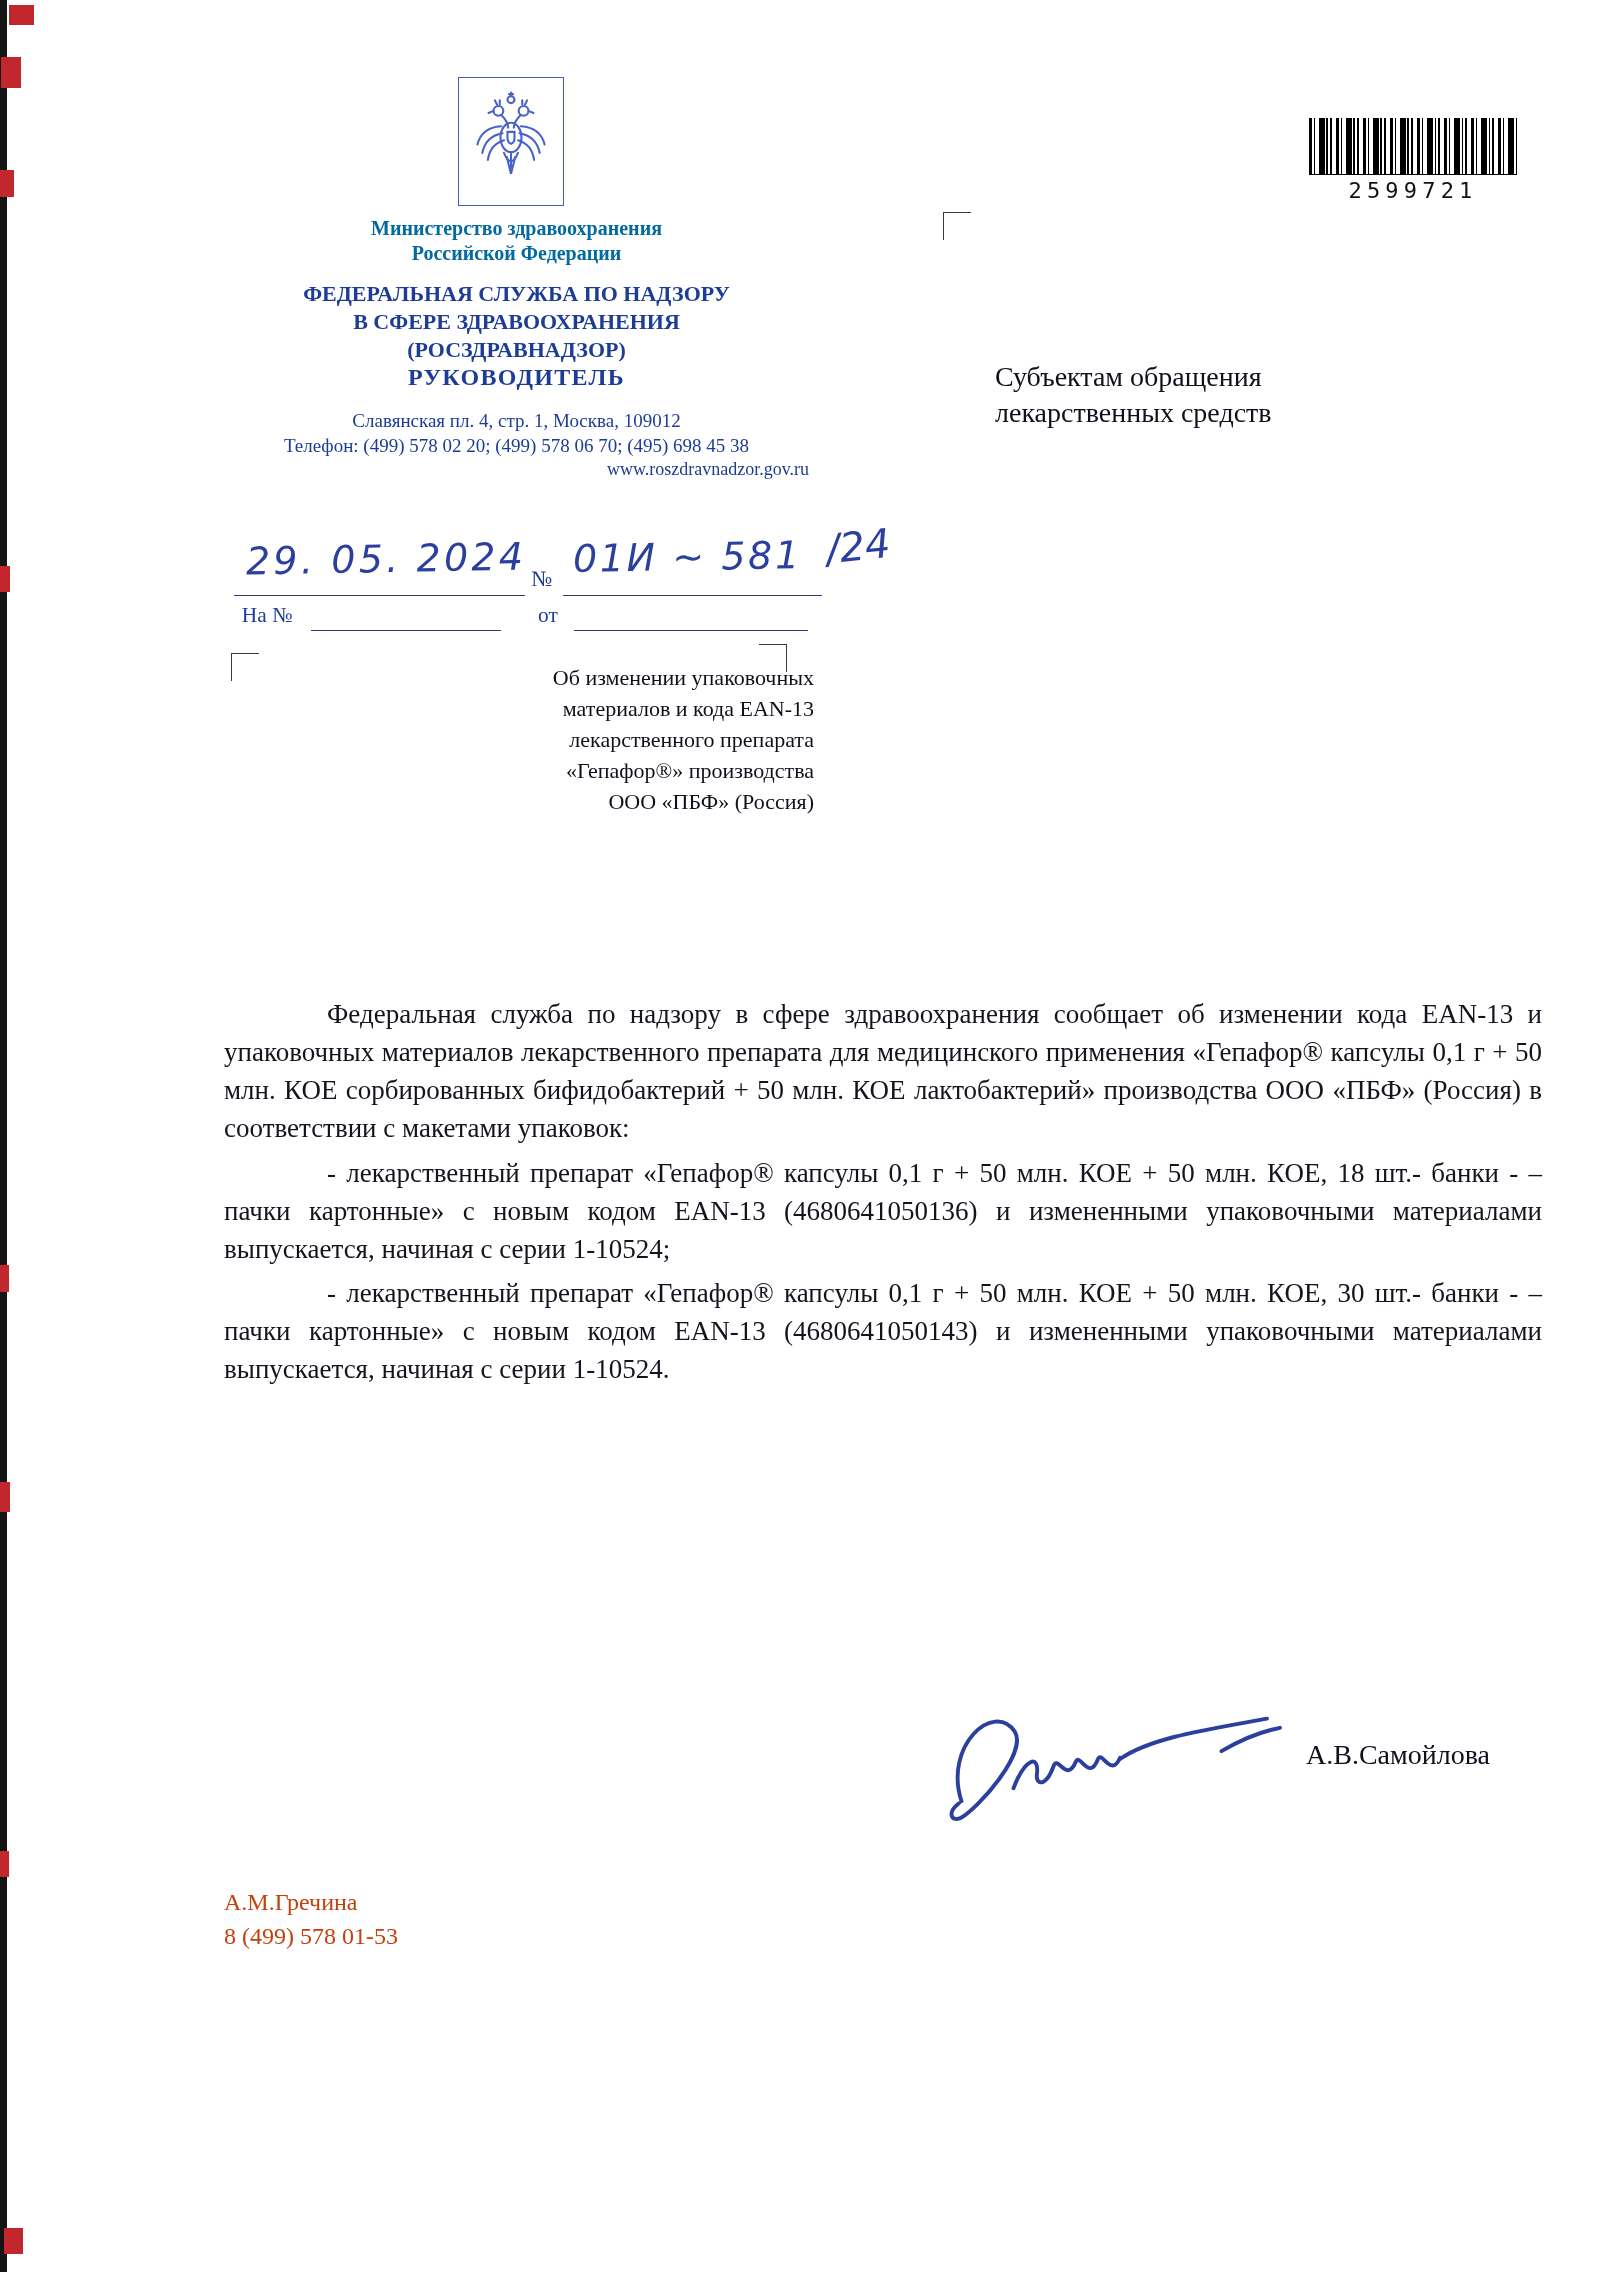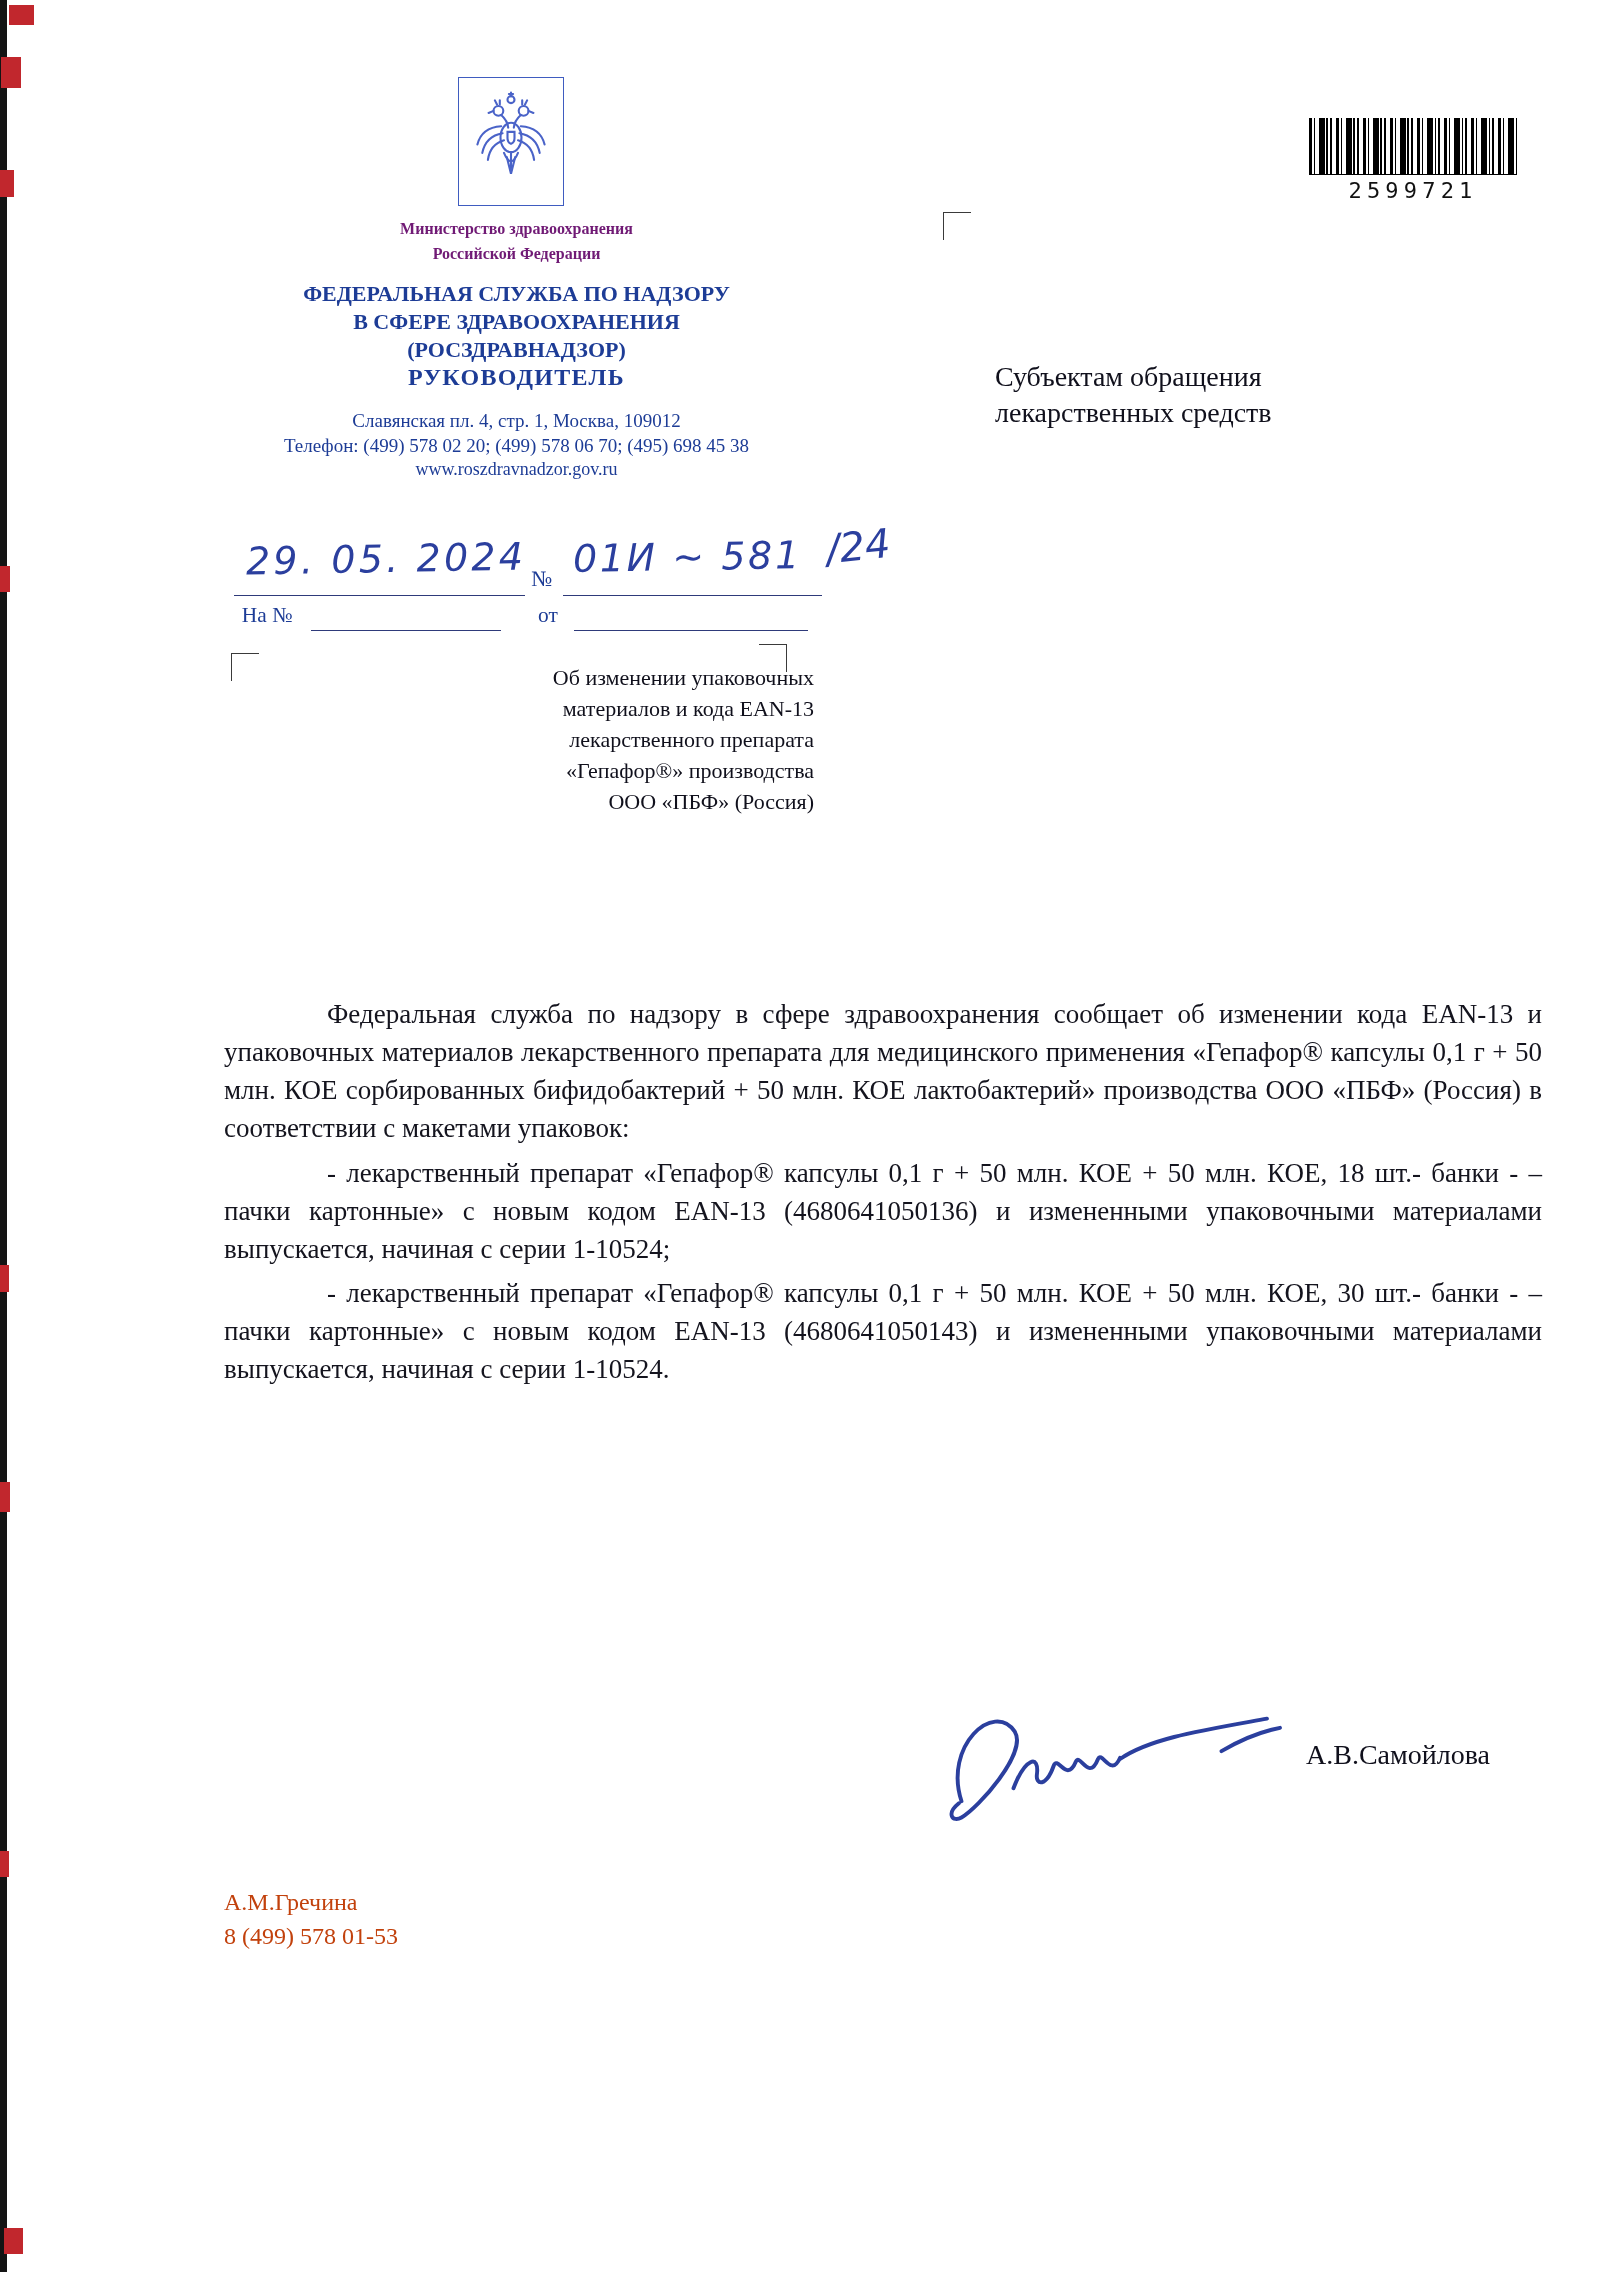--- a/index.html
+++ b/index.html
@@ -15,26 +15,26 @@
   .left-strip{position:absolute;left:0;top:0;width:6.5px;height:2273px;background:#141414;}
   .scan-red{position:absolute;background:#c1272d;}
   
   .emblem-box{
     position:absolute;left:458px;top:77px;width:104px;height:127px;
     border:1.9px solid #3f5cc0;display:flex;align-items:center;justify-content:center;
     background:#fff;
   }
   
   .header-col{position:absolute;left:224px;top:216px;width:585px;text-align:center;}
-  .ministry{font-weight:bold;font-size:16px;line-height:25px;color:#701a75;}
+  .ministry{font-weight:bold;font-size:20px;line-height:25px;color:#0369a1;}
   .service{font-weight:bold;font-size:22px;line-height:28px;color:#1d3c96;margin-top:14.3px;}
   .role{font-weight:bold;font-size:24px;letter-spacing:1.3px;color:#1d3c96;}
   .addr{font-size:19px;line-height:25px;color:#1d3c96;margin-top:17px;}
   .phone{font-size:19px;line-height:25px;color:#1d3c96;}
-  .website{font-size:18px;line-height:23.4px;color:#1d3c96;}
+  .website{font-size:18px;line-height:23.4px;color:#1d3c96;text-align:right;}
   
   .ref1{position:absolute;left:234px;top:540px;width:727px;height:71px;}
   .hand{
     font-family:"DejaVu Sans", sans-serif;
     font-style:italic;color:#2b3f9e;white-space:nowrap;
   }
   .ref1 .date{position:absolute;left:11.7px;top:-2.6px;font-size:38px;letter-spacing:3.2px;transform:rotate(-1deg);}
   .ref1 .u1{position:absolute;left:0;top:55px;width:291px;border-top:1.9px solid #2e3a7a;}
   .ref1 .nosym{position:absolute;left:297px;top:26px;font-size:22px;color:#1d3c96;}
   .ref1 .u2{position:absolute;left:329px;top:55px;width:259px;border-top:1.9px solid #2e3a7a;}

